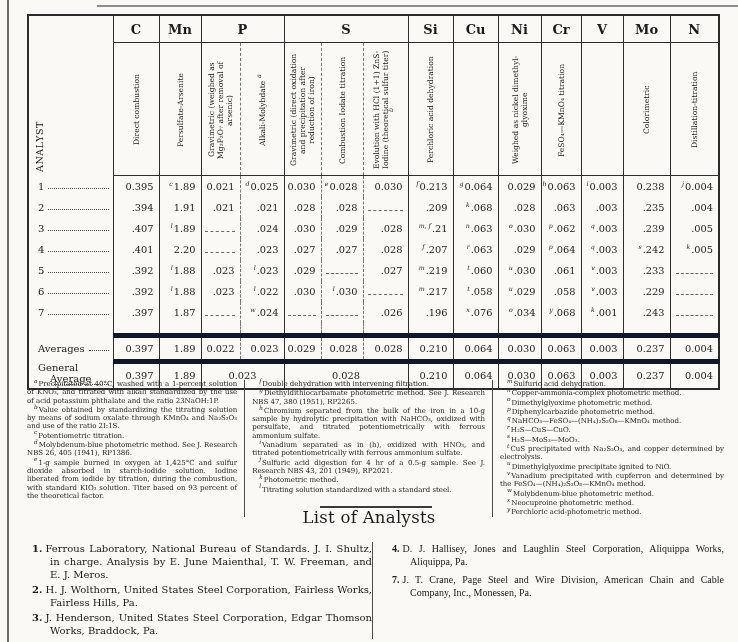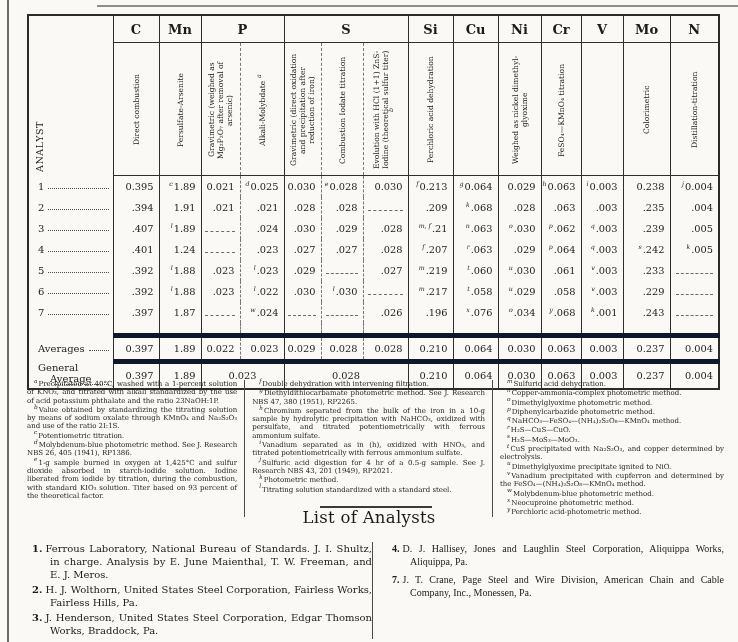--- a/index.html
+++ b/index.html
@@ -206,21 +206,21 @@
         <td class="">.005</td>
       </tr>
       <tr class="data">
         <td class="lblc">
           <span class="rl">
             <span class="rn">4</span>
             <span class="lead"></span>
           </span>
         </td>
         <td class="">.401</td>
-        <td class="">1.24</td>
+        <td class="">2.20</td>
         <td class=""><span class="dash"></span></td>
         <td class="dl">.023</td>
         <td class="">.027</td>
         <td class="dl">.027</td>
         <td class="dl">.028</td>
         <td class=""><sup>f</sup>.207</td>
         <td class=""><sup>r</sup>.063</td>
         <td class="">.029</td>
         <td class=""><sup>p</sup>.064</td>
         <td class=""><sup>q</sup>.003</td>

